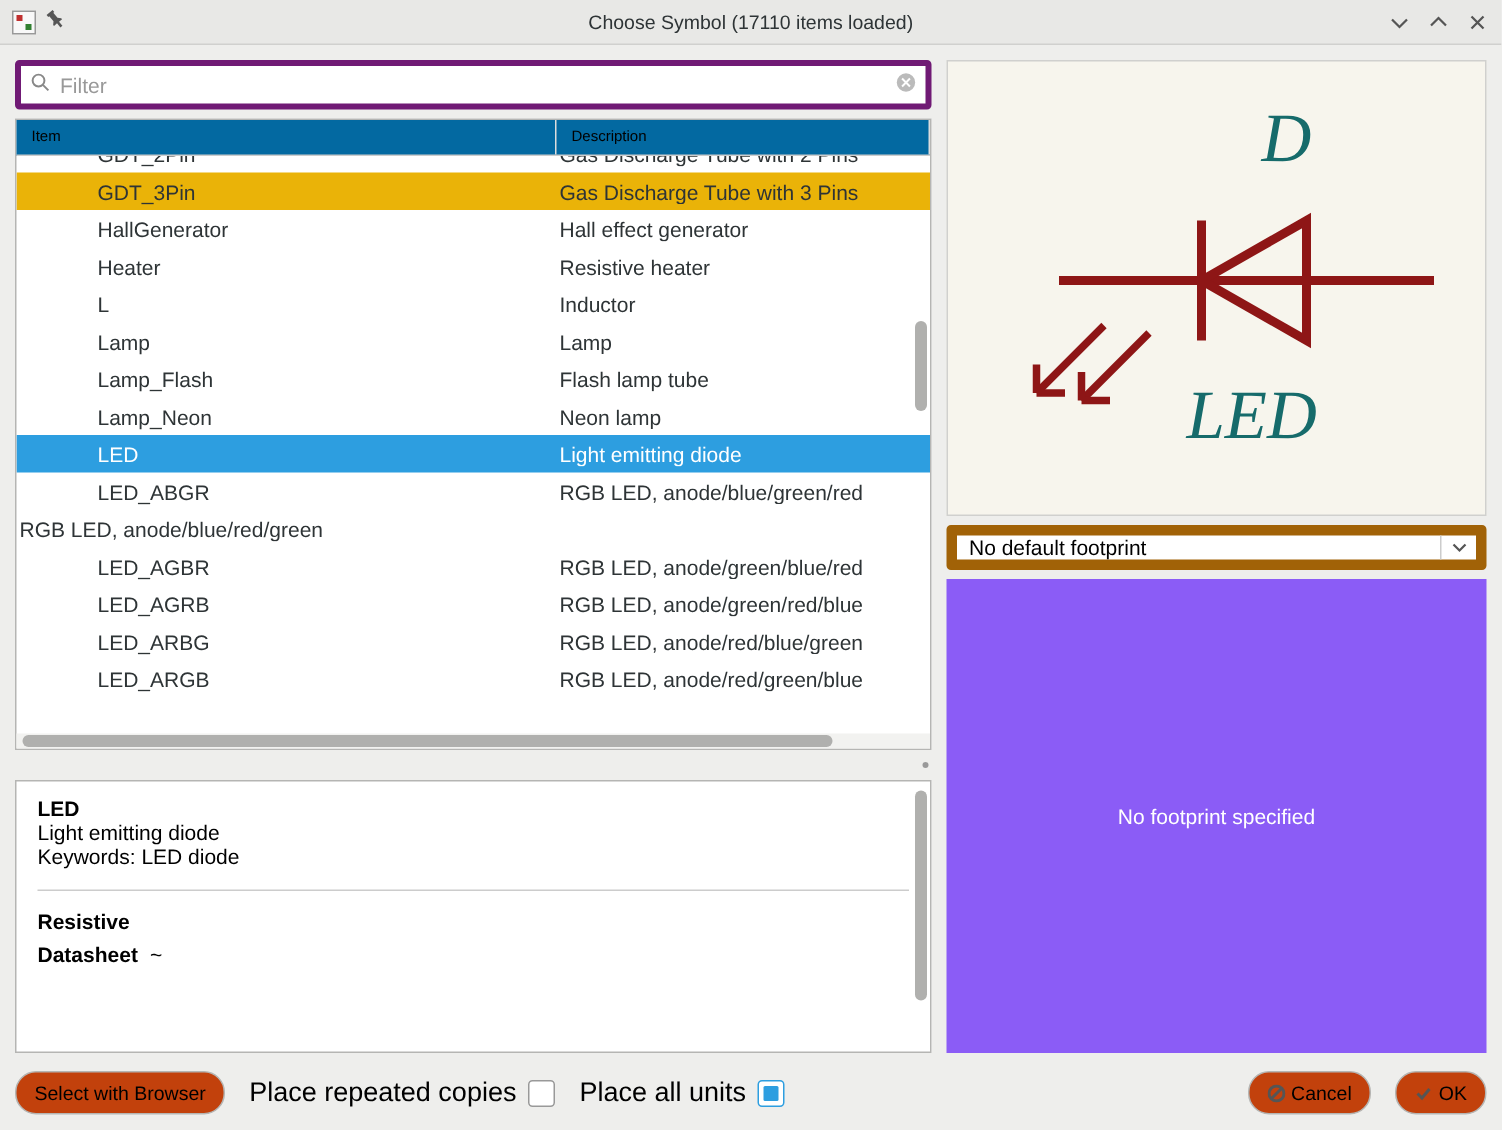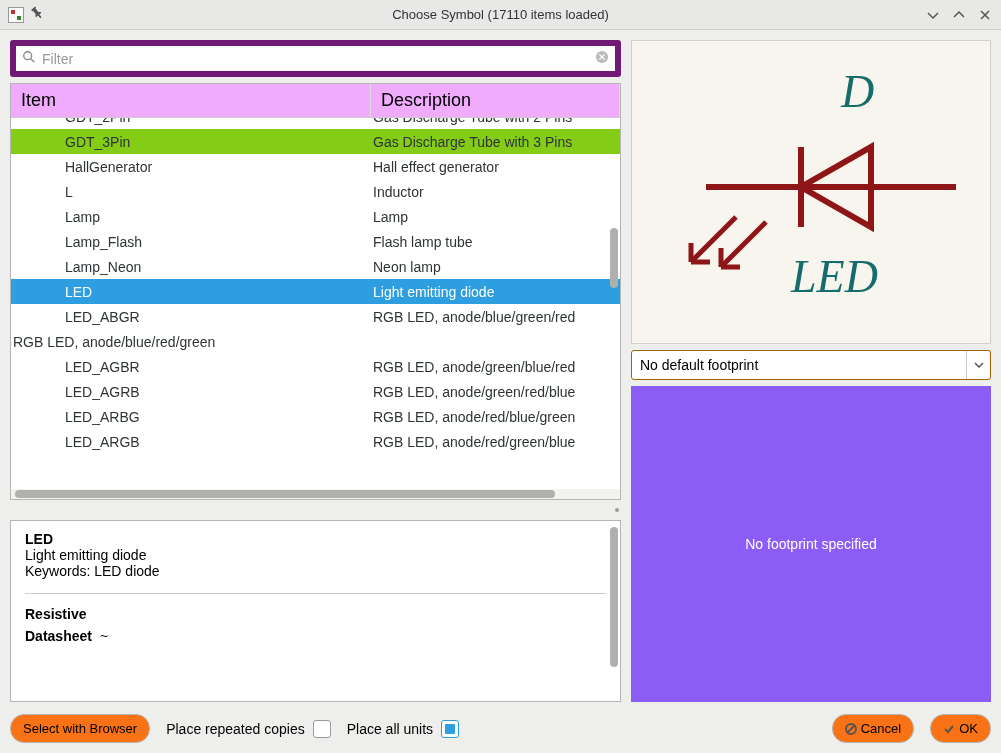--- a/index.html
+++ b/index.html
@@ -49,21 +49,21 @@
 .left-pane {
   flex: 1;
   display: flex;
   flex-direction: column;
   gap: 6px;
   min-height: 0;
 }
 .filter-row {
   display: flex;
   align-items: center;
-  border: 6px solid #701a75;
+  border: 4px solid #701a75;
   border-radius: 3px;
   background: #fff;
   padding: 4px 6px;
   gap: 6px;
 }
 .filter-row input {
   flex: 1;
   border: none;
   outline: none;
   font-size: 14px;
@@ -76,23 +76,23 @@
   border: 1px solid #b5b5b3;
   background: #fff;
   flex: 1;
   min-height: 0;
   display: flex;
   flex-direction: column;
   position: relative;
 }
 .list-header {
   display: flex;
-  background: #f0abfc;
+  background: #0369a1;
   border-bottom: 1px solid #ccc;
-  font-size: 18px;
+  font-size: 10px;
 }
 .list-header .col {
   padding: 6px 10px;
   border-right: 1px solid #ddd;
 }
 .col-item { width: 360px; flex-shrink: 0; }
 .col-desc { flex: 1; }
 .list-body {
   flex: 1;
   overflow: hidden;
@@ -104,21 +104,21 @@
 .row {
   display: flex;
   align-items: center;
   height: 25px;
   font-size: 14px;
   color: #2e3436;
 }
 .row .c-item { width: 360px; padding-left: 54px; flex-shrink: 0; white-space: nowrap; }
 .row .c-desc { flex: 1; padding-left: 2px; white-space: nowrap; overflow: hidden; }
 .row.cut { margin-top: -14px; }
-.row.highlight { background: #84cc16; }
+.row.highlight { background: #eab308; }
 .row.selected { background: #2d9ee0; color: #fff; }
 .list-scrollbar {
   position: absolute;
   right: 2px;
   top: 110px;
   width: 8px;
   height: 60px;
   background: #b0b0ae;
   border-radius: 4px;
 }
@@ -160,21 +160,21 @@
 .preview {
   height: 304px;
   background: #f7f5ed;
   border: 1px solid #d0d0ce;
   display: flex;
   align-items: center;
   justify-content: center;
 }
 .footprint-select {
   display: flex;
-  border: 1px solid #a16207;
+  border: 7px solid #a16207;
   background: #fff;
   border-radius: 3px;
   height: 30px;
   align-items: center;
 }
 .footprint-select .label { flex: 1; padding: 0 8px; font-size: 14px; }
 .footprint-select .arrow { width: 24px; border-left: 1px solid #ccc; display: flex; align-items: center; justify-content: center; height: 100%; }
 .fp-preview {
   flex: 1;
   background: #8b5cf6;
@@ -185,35 +185,35 @@
   font-size: 14px;
 }
 .bottom-bar {
   display: flex;
   align-items: center;
   gap: 16px;
   padding-top: 4px;
 }
 .btn {
   border: 1px solid #b5b5b3;
-  background: #f97316;
+  background: #c2410c;
   padding: 6px 12px;
   border-radius: 14px;
   font-size: 13px;
   cursor: pointer;
   display: inline-flex;
   align-items: center;
   gap: 4px;
 }
 .chk {
   width: 18px; height: 18px; border: 1px solid #999; border-radius: 3px; background: #fff; display: inline-flex; align-items: center; justify-content: center;
 }
 .chk.checked { border-color: #2d9ee0; }
 .chk.checked .inner { width: 10px; height: 10px; background: #2d9ee0; border-radius: 1px; }
-.opt { display: flex; align-items: center; gap: 8px; font-size: 14px; }
+.opt { display: flex; align-items: center; gap: 8px; font-size: 18px; }
 .spacer { flex: 1; }
 .btn svg { width: 12px; height: 12px; stroke: #555; stroke-width: 2; fill: none; }
 </style>
 </head>
 <body>
 
 <div class="titlebar">
   <div class="icon-group-left">
     <span class="app-icon"></span>
     <span class="pin-icon">
@@ -274,20 +274,24 @@
               </div>
               <div class="row highlight">
                 <span class="c-item">GDT_3Pin</span>
                 <span class="c-desc">Gas Discharge Tube with 3 Pins</span>
               </div>
               <div class="row">
                 <span class="c-item">HallGenerator</span>
                 <span class="c-desc">Hall effect generator</span>
               </div>
               <div class="row">
+                <span class="c-item">Heater</span>
+                <span class="c-desc">Resistive heater</span>
+              </div>
+              <div class="row">
                 <span class="c-item">L</span>
                 <span class="c-desc">Inductor</span>
               </div>
               <div class="row">
                 <span class="c-item">Lamp</span>
                 <span class="c-desc">Lamp</span>
               </div>
               <div class="row">
                 <span class="c-item">Lamp_Flash</span>
                 <span class="c-desc">Flash lamp tube</span>

